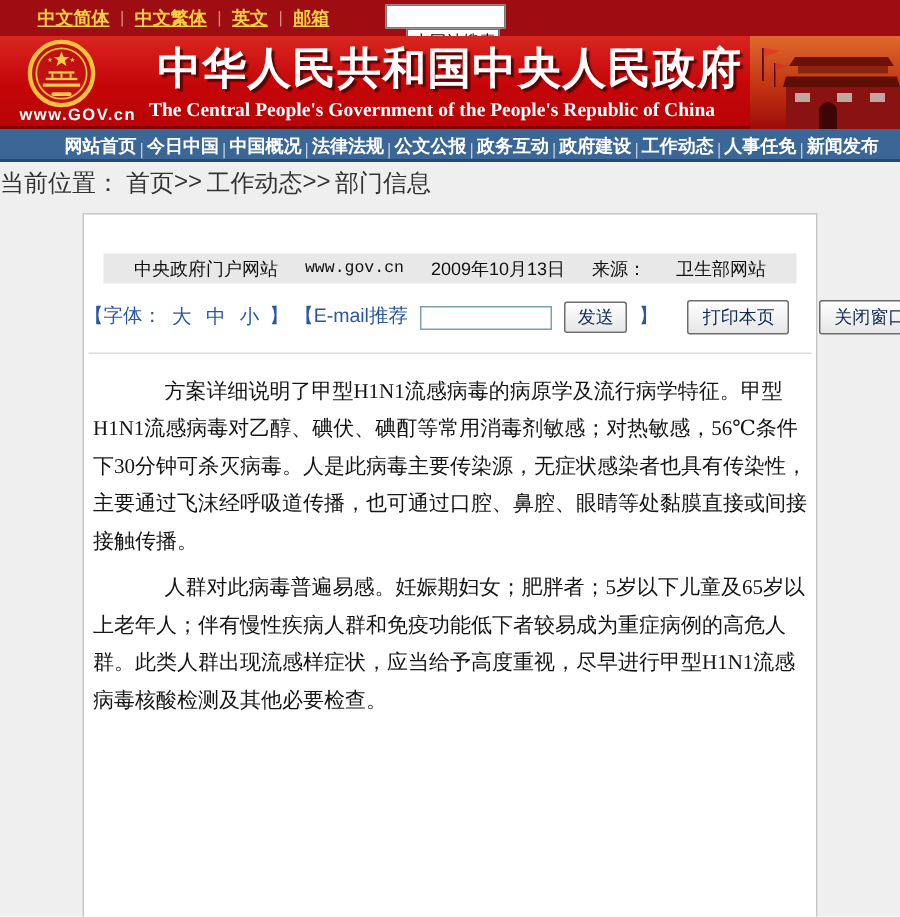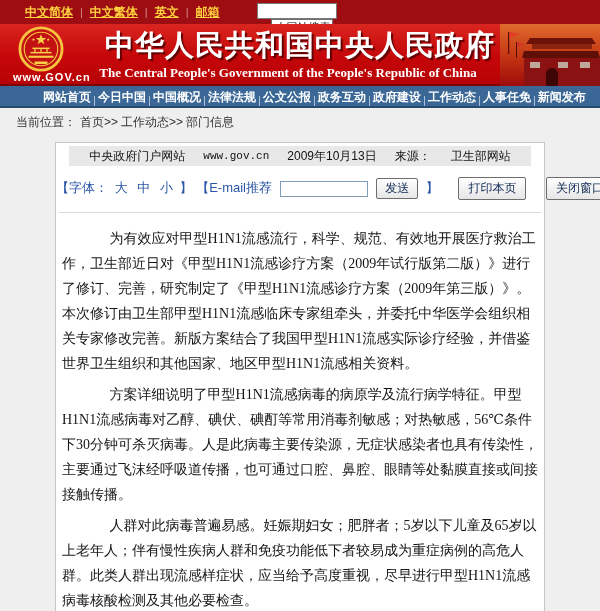--- a/index.html
+++ b/index.html
@@ -66,39 +66,39 @@
     height:22px; background:var(--nav_blue,#3a6795);
     border-bottom:2px solid #27496e;
     display:flex; align-items:flex-end; justify-content:space-between;
     padding:0 14px 0 43px;
   }
   .nav-item { color:#fff; font-size:12px; font-weight:bold; cursor:pointer; white-space:nowrap; }
   .nav-sep { color:#b9cbdf; font-size:11px; }
 
   
   .breadcrumb {
-    height:28px; display:flex; align-items:center; padding-left:16px;
-    font-size:12px; color:#333;
+    height:28px; display:flex; align-items:center; padding-left:0;
+    font-size:16px; color:#333;
   }
   .crumb-label { margin-right:4px; }
   .crumb-link { cursor:pointer; }
   .crumb-sep { margin:0 3px 0 0; }
 
   
   .content-box {
     position:absolute; left:55px; top:142px; width:490px; height:540px;
     background:#fff; border:1px solid #c6c6c6;
   }
   .article-title {
     margin:15px 10px 0; text-align:center;
     color:var(--title_blue,#1c3b94); font-size:17px; font-weight:bold;
     font-family:"Liberation Serif","DejaVu Serif",serif; letter-spacing:.5px;
   }
   .meta-bar {
-    margin:3px 13px 0; background:var(--meta_bg,#e8e8e8); height:20px;
+    margin:26px 13px 0; background:var(--meta_bg,#e8e8e8); height:20px;
     display:flex; align-items:center; justify-content:center;
     font-size:12px; color:#111;
   }
   .meta-item { margin:0 9px; white-space:nowrap; }
   .meta-url { font-size:11px; font-family:"Liberation Mono","DejaVu Sans Mono",monospace; }
   .meta-source { display:flex;gap:20px; }
 
   .toolbar { margin-top:11px; text-align:center; font-size:13px; color:var(--toolbar_blue,#2a56a5); white-space:nowrap; }
   .font-size-link { margin:0 3px; cursor:pointer; }
   .email-input {
@@ -241,18 +241,17 @@
     <input class="email-input" type="text" value="" style="">
     <button class="btn send-btn">发送</button>
     <span>】</span>
     <button class="btn print-btn">打印本页</button>
     <button class="btn close-btn">关闭窗口</button>
   </div>
 
   <div class="divider"></div>
 
   <div class="article-body">
-    <p>为有效应对甲型H1N1流感流行，科学、规范、有效地开展医疗救治工作，卫生部近日对《甲型H1N1流感诊疗方案（2009年试行版第二版）》进行了修订、完善，研究制定了《甲型H1N1流感诊疗方案（2009年第三版）》。本次修订由卫生部甲型H1N1流感临床专家组牵头，并委托中华医学会组织相关专家修改完善。新版方案结合了我国甲型H1N1流感实际诊疗经验，并借鉴世界卫生组织和其他国家、地区甲型H1N1流感相关资料。</p>
     <p>方案详细说明了甲型H1N1流感病毒的病原学及流行病学特征。甲型H1N1流感病毒对乙醇、碘伏、碘酊等常用消毒剂敏感；对热敏感，56℃条件下30分钟可杀灭病毒。人是此病毒主要传染源，无症状感染者也具有传染性，主要通过飞沫经呼吸道传播，也可通过口腔、鼻腔、眼睛等处黏膜直接或间接接触传播。</p>
     <p>人群对此病毒普遍易感。妊娠期妇女；肥胖者；5岁以下儿童及65岁以上老年人；伴有慢性疾病人群和免疫功能低下者较易成为重症病例的高危人群。此类人群出现流感样症状，应当给予高度重视，尽早进行甲型H1N1流感病毒核酸检测及其他必要检查。</p>
   </div>
 
 </div>
 
 </body></html>

